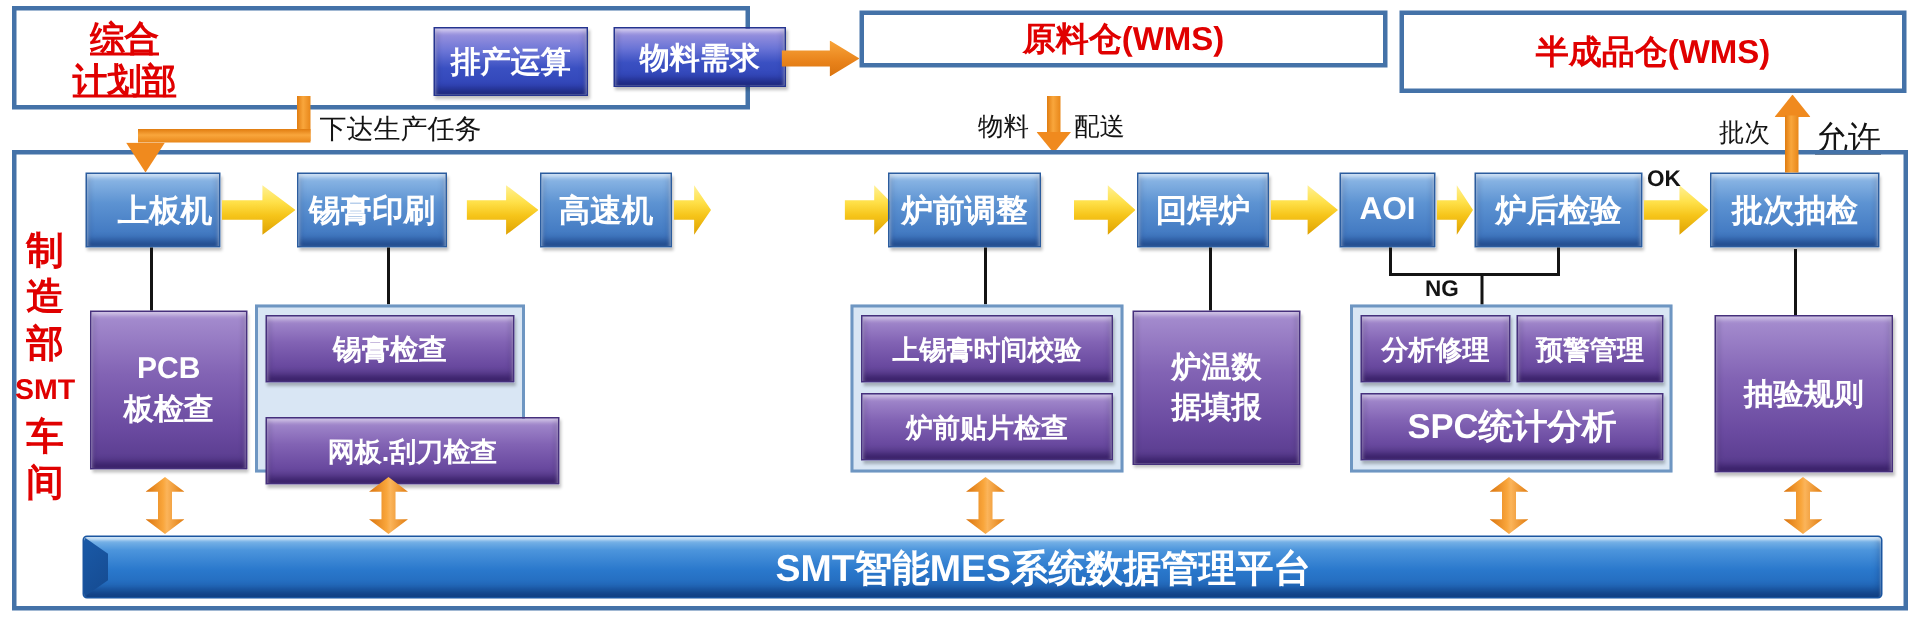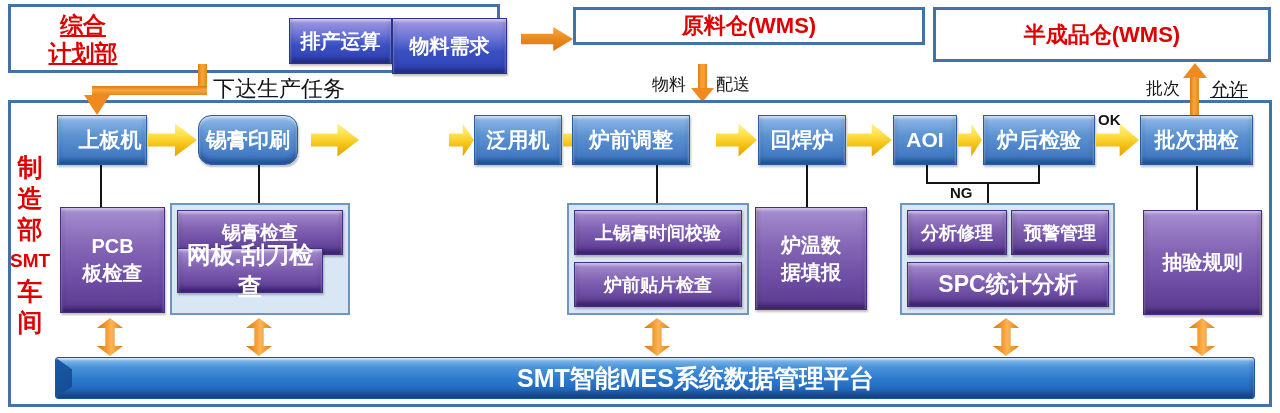--- a/index.html
+++ b/index.html
@@ -63,65 +63,65 @@
 
 <div class="canvas">
 
   <div class="frame" style="left:8px;top:4px;width:492px;height:69px;">
     <div class="abs redtxt" style="left:12px;top:4px;width:120px;font-size:23px;line-height:28px;text-align:center;">
       <div>综合</div>
       <div>计划部</div>
     </div>
   </div>
   <div class="pbtn" style="left:289px;top:18px;width:103px;height:46px;">排产运算</div>
-  <div class="pbtn" style="left:392px;top:18px;width:115px;height:56px;">物料需求</div>
+  <div class="pbtn" style="left:409px;top:18px;width:115px;height:40px;">物料需求</div>
 
   <div class="oright" style="left:521px;top:27px;width:52px;height:24px;"></div>
 
   <div class="frame" style="left:573px;top:7px;width:352px;height:38px;display:flex;align-items:center;justify-content:center;">
     <span class="redtxt" style="font-size:22px;">原料仓(WMS)</span>
   </div>
   <div class="frame" style="left:933px;top:7px;width:338px;height:55px;display:flex;align-items:center;justify-content:center;">
     <span class="redtxt" style="font-size:22px;">半成品仓(WMS)</span>
   </div>
 
   <div class="oseg" style="left:198px;top:64px;width:9px;height:30px;"></div>
   <div class="osegh" style="left:92px;top:86px;width:115px;height:9px;"></div>
   <div class="ohead-down" style="left:84px;top:95px;width:26px;height:20px;z-index:5;"></div>
-  <div class="lbl" style="left:213px;top:74px;font-size:22px;">下达生产任务</div>
+  <div class="lbl" style="left:213px;top:74px;font-size:18px;">下达生产任务</div>
 
   <div class="oseg" style="left:698px;top:64px;width:9px;height:25px;"></div>
   <div class="ohead-down" style="left:691px;top:88px;width:23px;height:14px;"></div>
   <div class="lbl" style="left:652px;top:73px;font-size:17px;">物料</div>
   <div class="lbl" style="left:716px;top:73px;font-size:17px;">配送</div>
 
   <div class="ohead-up" style="left:1183px;top:63px;width:24px;height:15px;z-index:5;"></div>
   <div class="oseg" style="left:1190px;top:77px;width:9px;height:38px;z-index:5;"></div>
   <div class="lbl" style="left:1146px;top:77px;font-size:17px;">批次</div>
-  <div class="lbl" style="left:1210px;top:77px;font-size:19px;text-decoration:underline;">允许</div>
+  <div class="lbl" style="left:1210px;top:77px;font-size:22px;text-decoration:underline;">允许</div>
 
   <div class="frame" style="left:8px;top:100px;width:1264px;height:307px;background:transparent;"></div>
 
   <div class="sidetxt">
     <div>制</div>
     <div>造</div>
     <div>部</div>
     <div class="smt">SMT</div>
     <div>车</div>
     <div>间</div>
   </div>
 
   <div class="fbox" style="left:57px;width:90px;padding-left:16px;">上板机</div>
   <div class="yarrow" style="left:148px;width:49px;"></div>
-  <div class="fbox" style="left:198px;width:100px;border-radius:13px;">锡膏印刷</div>
+  <div class="fbox" style="left:198px;width:100px;">锡膏印刷</div>
   <div class="yarrow" style="left:311px;width:48px;"></div>
+  <div class="fbox" style="left:360px;width:88px;">高速机</div>
   <div class="yarrow" style="left:449px;width:25px;"></div>
-  <div class="fbox" style="left:474px;width:88px;">泛用机</div>
   <div class="yarrow" style="left:563px;width:36px;"></div>
-  <div class="fbox" style="left:572px;width:118px;">炉前调整</div>
+  <div class="fbox" style="left:592px;width:102px;">炉前调整</div>
   <div class="yarrow" style="left:716px;width:41px;"></div>
   <div class="fbox" style="left:758px;width:88px;">回焊炉</div>
   <div class="yarrow" style="left:847px;width:45px;"></div>
   <div class="fbox" style="left:893px;width:64px;">AOI</div>
   <div class="yarrow" style="left:958px;width:24px;"></div>
   <div class="fbox" style="left:983px;width:112px;">炉后检验</div>
   <div class="yarrow" style="left:1096px;width:43px;"></div>
   <div class="fbox" style="left:1140px;width:113px;">批次抽检</div>
   <div class="lbl redtxt" style="left:1098px;top:111px;font-size:15px;">OK</div>
 
@@ -136,21 +136,21 @@
   <div class="cline" style="left:1196px;top:166px;width:2px;height:44px;"></div>
   <div class="lbl" style="left:950px;top:184px;font-size:15px;font-weight:bold;">NG</div>
 
   <div class="purple" style="left:60px;top:207px;width:105px;height:106px;font-size:20px;line-height:27px;">
     <span>PCB</span>
     <span>板检查</span>
   </div>
 
   <div class="group" style="left:170px;top:203px;width:180px;height:112px;"></div>
   <div class="purple" style="left:177px;top:210px;width:166px;height:45px;font-size:19px;">锡膏检查</div>
-  <div class="purple" style="left:177px;top:248px;width:146px;height:45px;font-size:24px;">网板.刮刀检查</div>
+  <div class="purple" style="left:177px;top:278px;width:196px;height:45px;font-size:18px;">网板.刮刀检查</div>
 
   <div class="group" style="left:567px;top:203px;width:182px;height:112px;"></div>
   <div class="purple" style="left:574px;top:210px;width:168px;height:45px;font-size:18px;">上锡膏时间校验</div>
   <div class="purple" style="left:574px;top:262px;width:168px;height:45px;font-size:18px;">炉前贴片检查</div>
 
   <div class="purple" style="left:755px;top:207px;width:112px;height:103px;font-size:20px;line-height:27px;">
     <span>炉温数</span>
     <span>据填报</span>
   </div>
 

